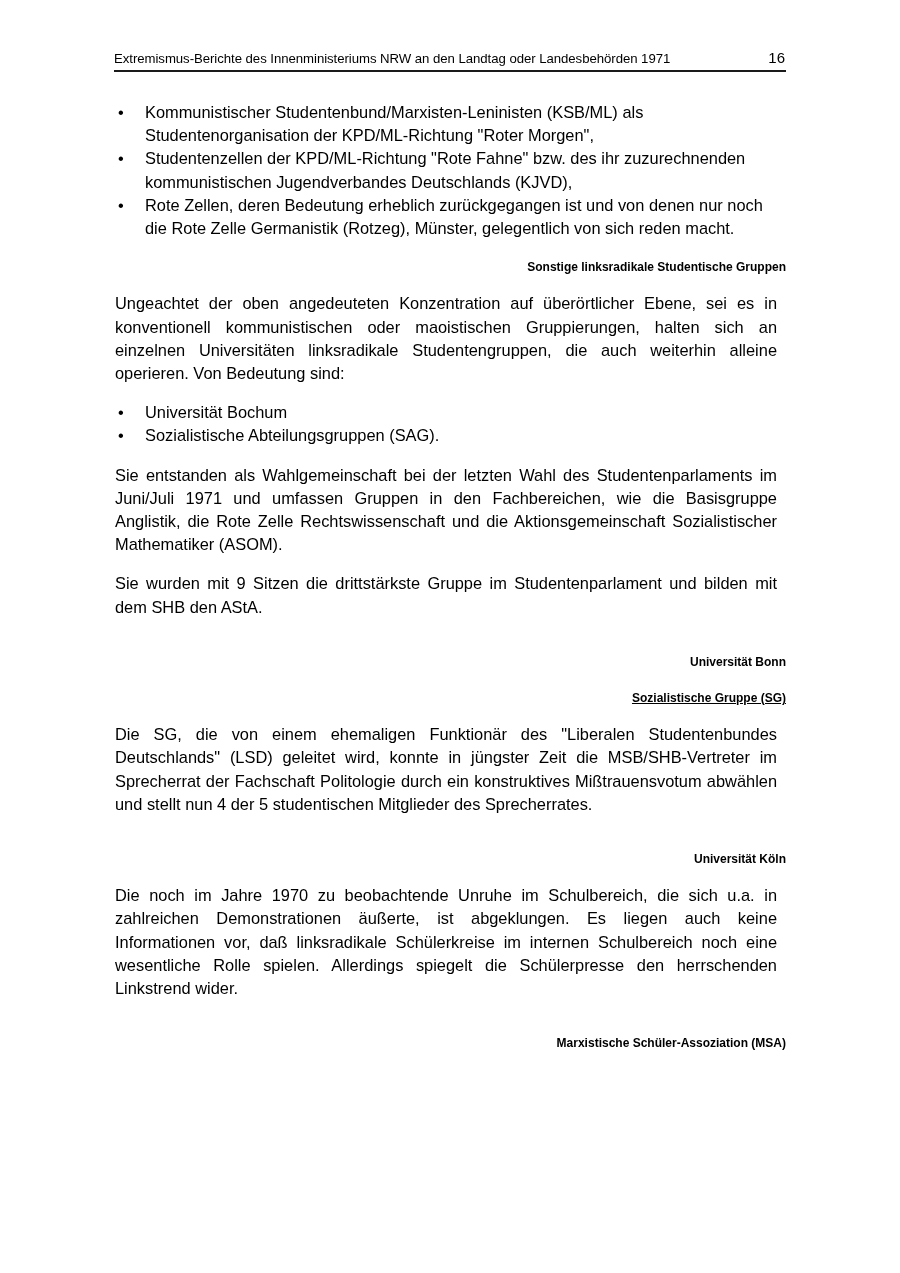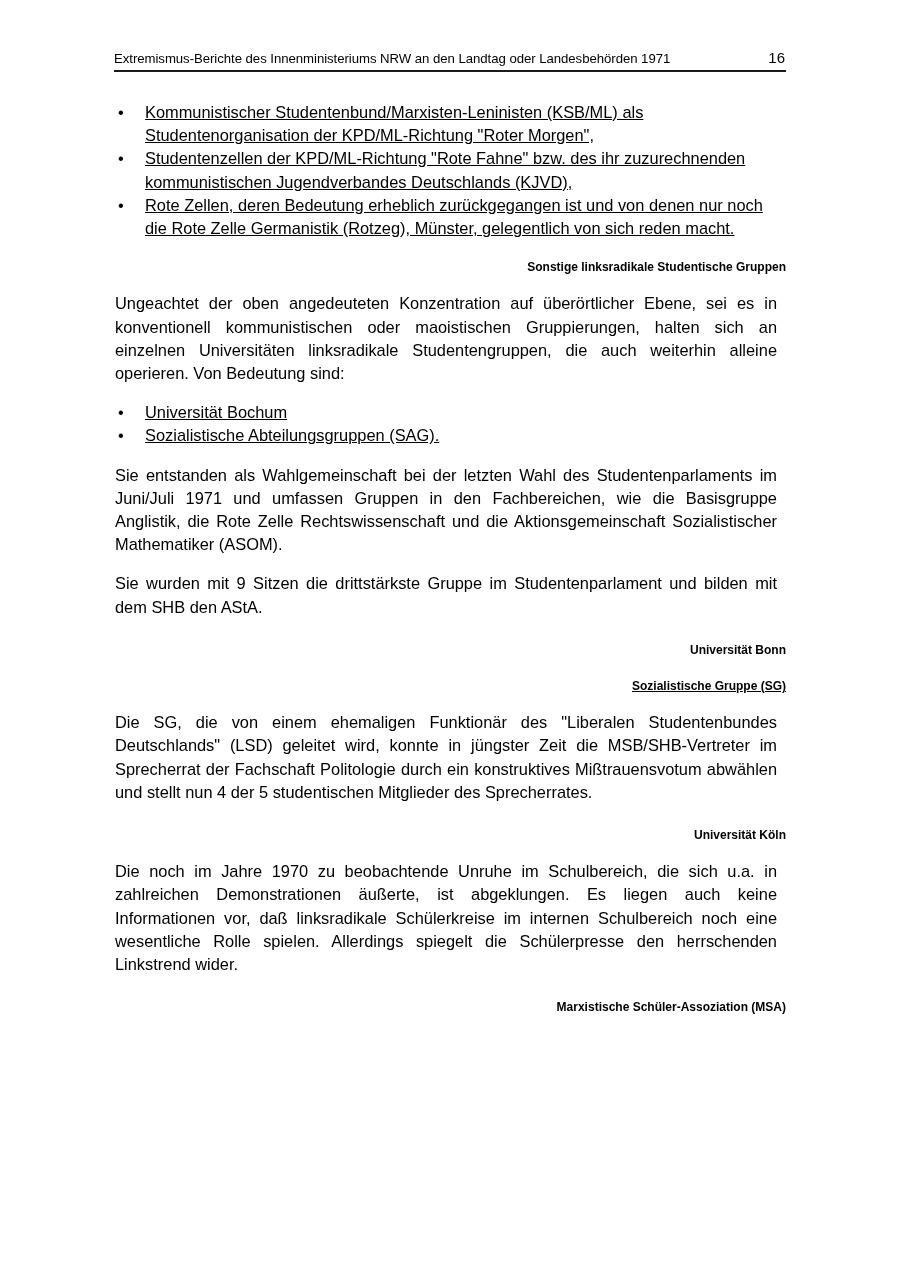--- a/index.html
+++ b/index.html
@@ -66,21 +66,21 @@
   }
 
   h2.heading {
     margin: 0 0 13px 0;
     font-size: 12px;
     line-height: 23.2px;
     font-weight: bold;
     text-align: right;
   }
   h2.heading.spaced {
-    margin-top: 20px;
+    margin-top: 32px;
   }
   h2.heading.subheading {
     margin-top: 0;
     margin-bottom: 13px;
     text-decoration: underline;
   }
 
   ul.bullets {
     list-style: none;
     margin: 0 0 9px 0;
@@ -97,21 +97,20 @@
   }
   ul.bullets li .bullet-mark {
     position: absolute;
     left: 0;
     top: 0;
     font-size: 16.4px;
     line-height: 23.2px;
   }
   ul.bullets li .bullet-text {
     display: block;
-    text-decoration: underline;
   }
 </style>
 </head>
 <body>
 
 <div class="page">
 
   <div class="page-header">
     <span class="header-title">Extremismus-Berichte des Innenministeriums NRW an den Landtag oder Landesbehörden 1971</span>
     <span class="header-pageno">16</span>

